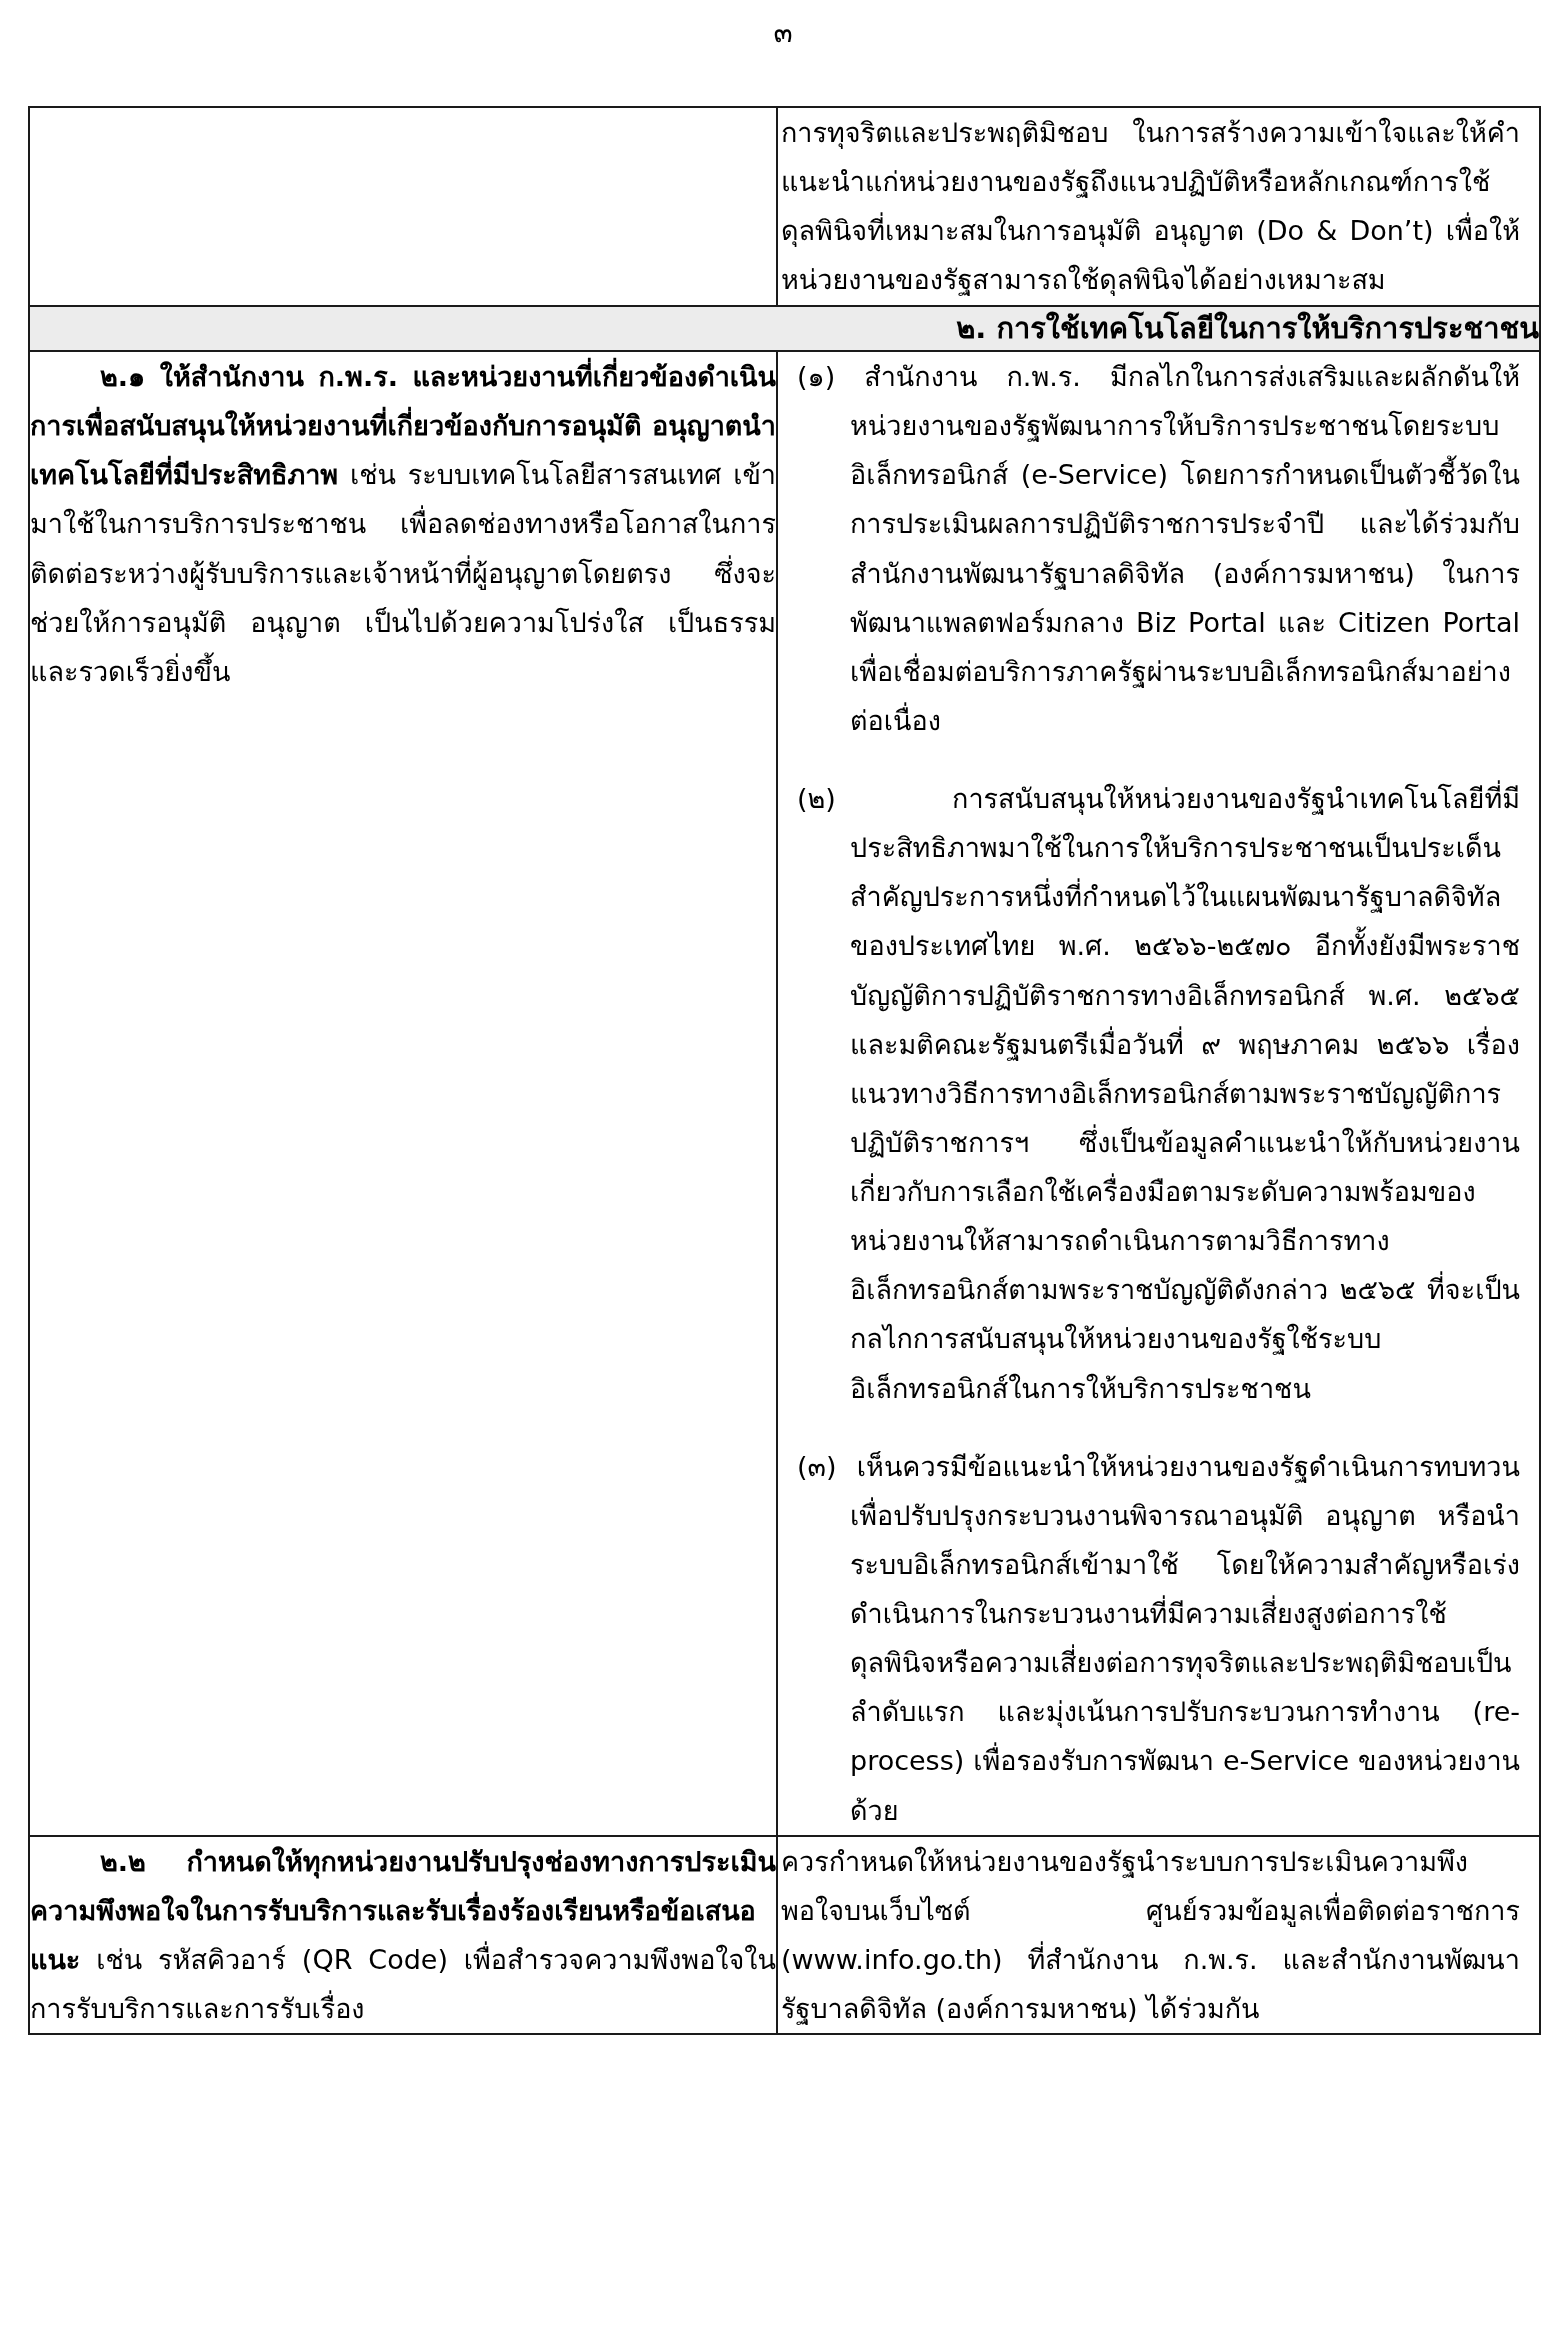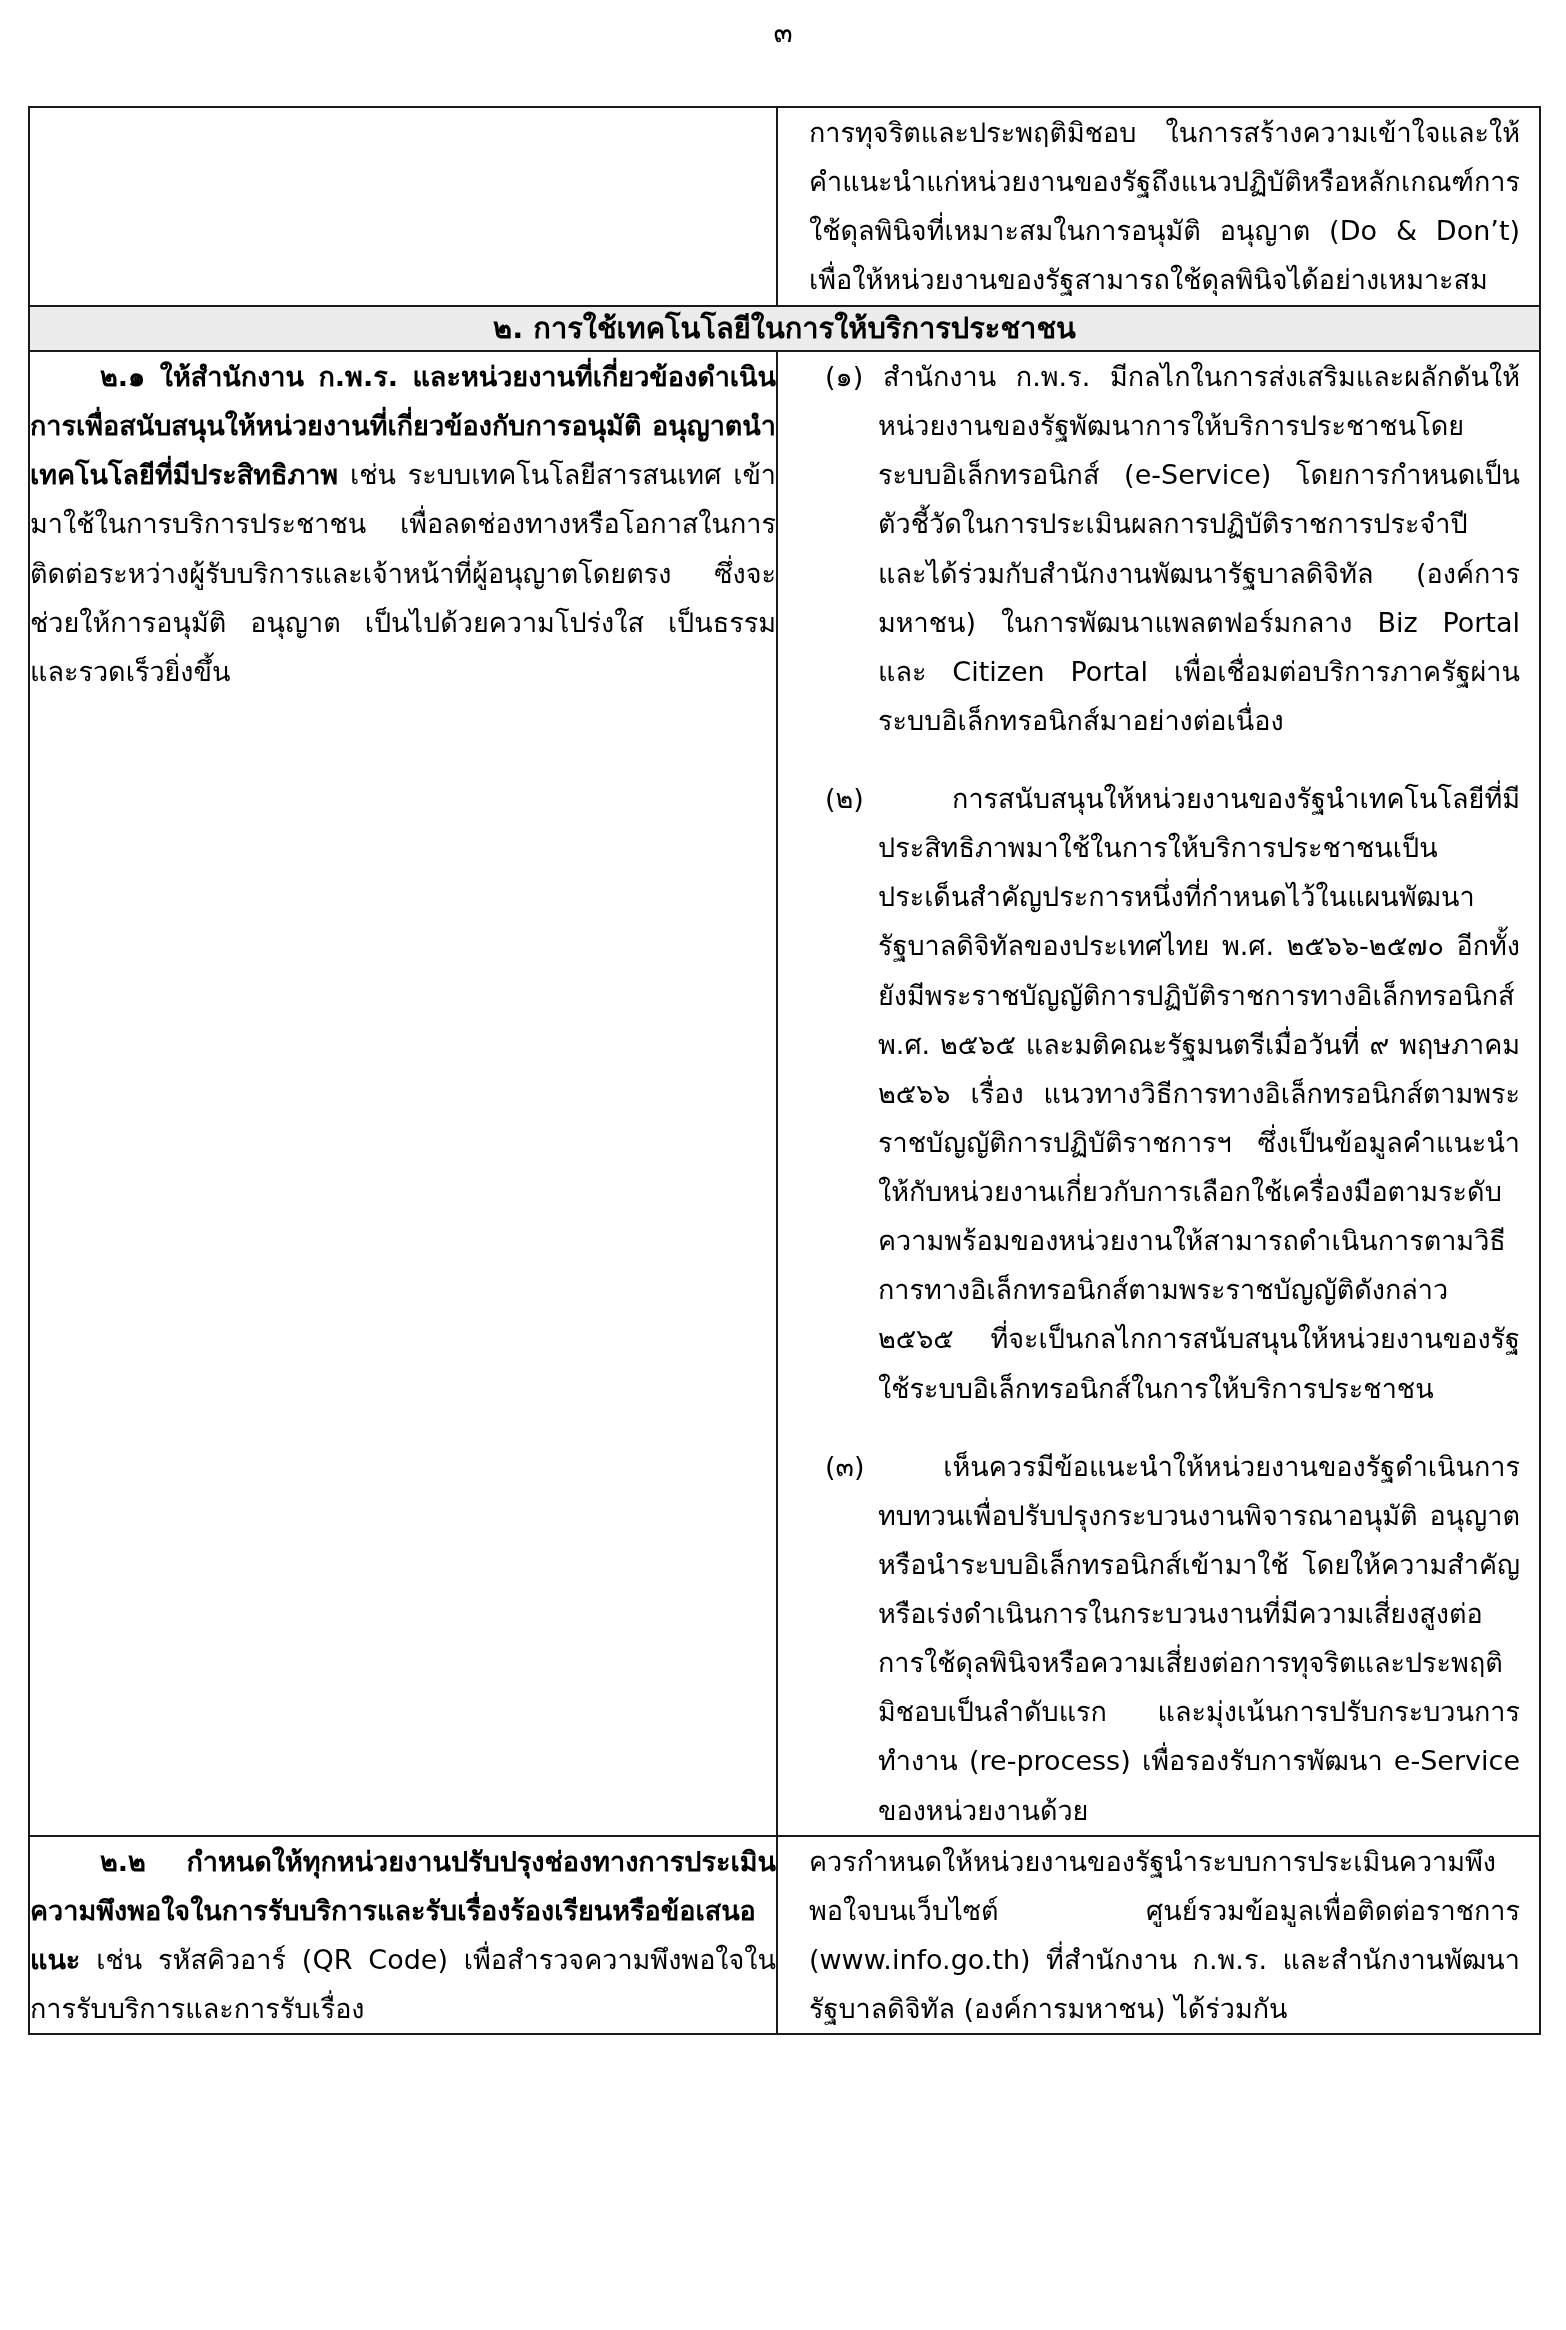--- a/index.html
+++ b/index.html
@@ -58,30 +58,30 @@
   }
   .body-cell {
     padding: 11.7px 19px 16px 19px;
     font-size: 27px;
     line-height: 1.82;
     font-family: "DejaVu Sans", sans-serif;
     text-align: justify;
     text-justify: inter-word;
   }
   .body-cell.right-col {
-    padding-left: 31px;
+    padding-left: 3px;
     padding-right: 19px;
   }
   .section-cell {
     background: #ececec;
     padding: 8.8px 13px 11.7px 13px;
     font-size: 29px;
     font-weight: bold;
     line-height: 1.5;
-    text-align: center;
+    text-align: right;
     font-family: "DejaVu Sans", sans-serif;
   }
   .para {
     margin: 0 0 0 0;
     text-align: justify;
     text-justify: inter-word;
   }
   .para + .para {
     margin-top: 29px;
   }

